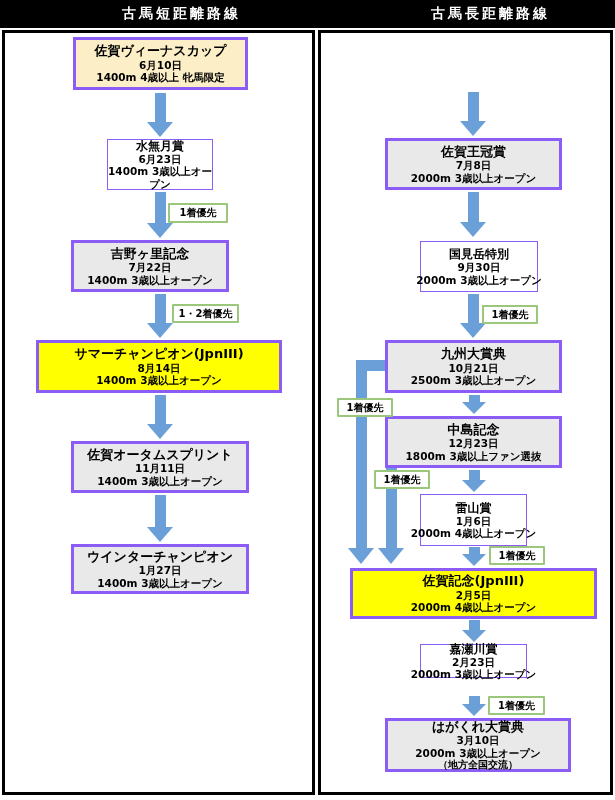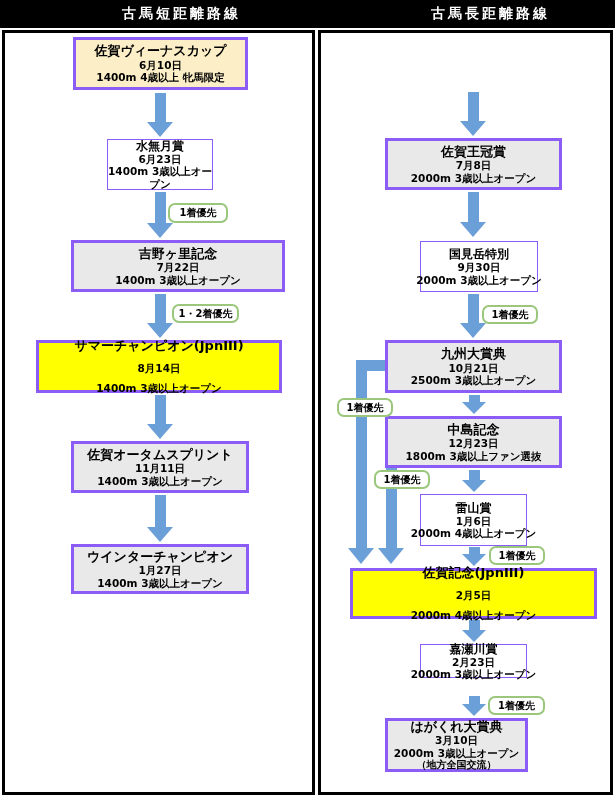--- a/index.html
+++ b/index.html
@@ -17,21 +17,21 @@
     background:#fff;box-sizing:border-box;
   }
   .box{
     position:absolute;box-sizing:border-box;background:#fff;border:3px solid #8b5cf6;
     display:flex;flex-direction:column;justify-content:center;align-items:center;
     text-align:center;line-height:1.18;z-index:3;
   }
   .box.thin{border-width:1px;}
   .box.gray{background:#e9e9e9;}
   .box.cream{background:#fcefc7;}
-  .box.yellow{background:#ffff00;gap:8px;}
+  .box.yellow{background:#ffff00;}
   .title{font-size:13px;font-weight:bold;white-space:nowrap;}
   .thin .title{font-size:12px;}
   .meta{font-size:10.5px;font-weight:bold;}
   .meta.nw{white-space:nowrap;margin:0 -14px;}
   .meta.small{font-size:10px;}
   .varrow{
     position:absolute;width:26px;display:flex;flex-direction:column;
     align-items:center;z-index:2;
   }
   .varrow .shaft{width:11px;flex:1;background:#6b9fd7;}
@@ -39,21 +39,21 @@
     width:0;height:0;border-left:13px solid transparent;
     border-right:13px solid transparent;border-top:15px solid #6b9fd7;
   }
   .varrow.short .head{border-left-width:12px;border-right-width:12px;border-top-width:12px;}
   .seg{position:absolute;background:#6b9fd7;z-index:2;}
   .tri{
     position:absolute;width:0;height:0;border-left:13px solid transparent;
     border-right:13px solid transparent;border-top:16px solid #6b9fd7;z-index:2;
   }
   .badge{
-    position:absolute;background:#fff;border:2px solid #9bc77d;border-radius:7px;
+    position:absolute;background:#fff;border:2px solid #9bc77d;border-radius:1px;
     box-sizing:border-box;display:flex;align-items:center;justify-content:center;
     font-size:10px;font-weight:bold;z-index:5;white-space:nowrap;
   }
 </style>
 </head>
 <body>
 
 <div id="stage">
 
   <div class="col-header" style="left:0;width:315px">古馬短距離路線</div>
@@ -128,21 +128,21 @@
     <div class="meta">6月10日</div>
     <div class="meta">1400m 4歳以上 牝馬限定</div>
   </div>
 
   <div class="box thin" style="left:107px;top:139px;width:106px;height:51px">
     <div class="title">水無月賞</div>
     <div class="meta">6月23日</div>
     <div class="meta">1400m 3歳以上オープン</div>
   </div>
 
-  <div class="box gray" style="left:71px;top:240px;width:214px;height:52px">
+  <div class="box gray" style="left:71px;top:240px;width:158px;height:52px">
     <div class="title">吉野ヶ里記念</div>
     <div class="meta">7月22日</div>
     <div class="meta">1400m 3歳以上オープン</div>
   </div>
 
   <div class="box yellow" style="left:36px;top:340px;width:246px;height:53px">
     <div class="title">サマーチャンピオン(JpnIII)</div>
     <div class="meta">8月14日</div>
     <div class="meta">1400m 3歳以上オープン</div>
   </div>
@@ -195,21 +195,21 @@
     <div class="meta">2月5日</div>
     <div class="meta">2000m 4歳以上オープン</div>
   </div>
 
   <div class="box thin" style="left:420px;top:644px;width:107px;height:34px">
     <div class="title">嘉瀬川賞</div>
     <div class="meta">2月23日</div>
     <div class="meta nw">2000m 3歳以上オープン</div>
   </div>
 
-  <div class="box gray" style="left:385px;top:718px;width:143px;height:54px">
+  <div class="box gray" style="left:385px;top:718px;width:186px;height:54px">
     <div class="title">はがくれ大賞典</div>
     <div class="meta">3月10日</div>
     <div class="meta">2000m 3歳以上オープン</div>
     <div class="meta small">（地方全国交流）</div>
   </div>
 
   <div class="badge" style="left:168px;top:203px;width:60px;height:20px">1着優先</div>
   <div class="badge" style="left:172px;top:304px;width:67px;height:19px">1・2着優先</div>
 
   <div class="badge" style="left:482px;top:305px;width:56px;height:19px">1着優先</div>

